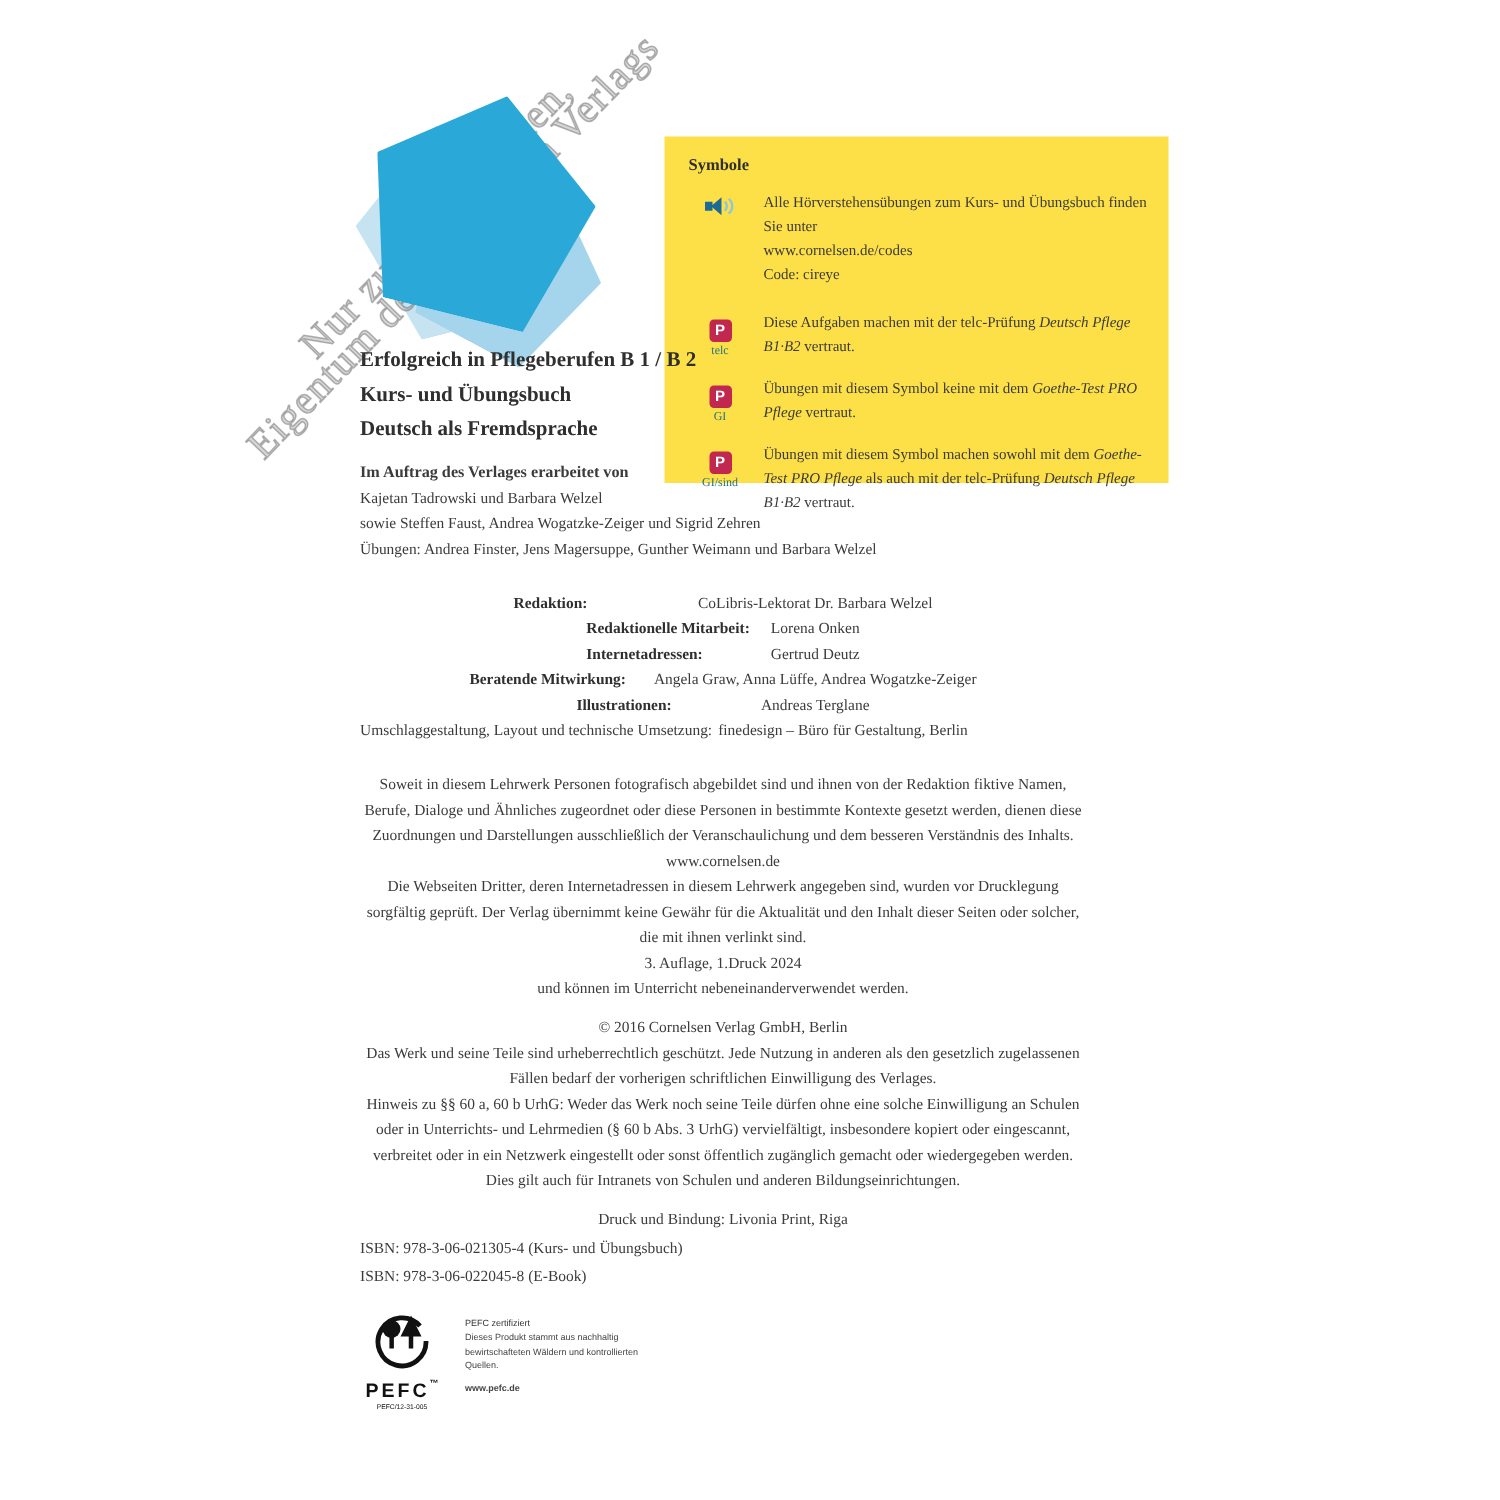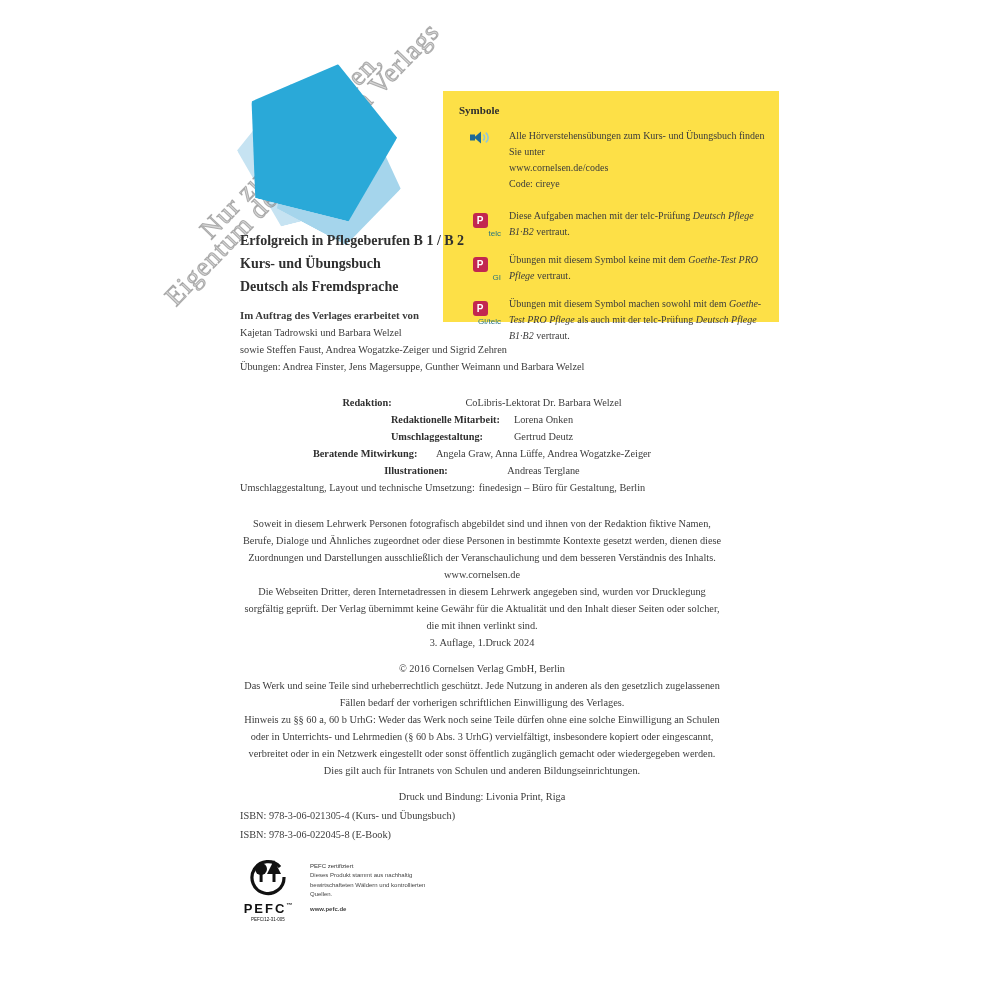--- a/index.html
+++ b/index.html
@@ -26,21 +26,21 @@
   
   .symbole { position:absolute; left:443px; top:75px; width:336px; height:231px; background:#fde047;
              box-sizing:border-box; padding:13px 12px 10px 16px;margin-top:16px; }
   .symbole-title { font-weight:bold; font-size:11px; color:#2f2f2f; margin-bottom:12px; }
   .symrow { display:flex; gap:8px; margin-bottom:12px; }
   .symicon { flex:0 0 42px; width:42px; text-align:center; padding-top:2px; }
   .symtext { font-size:10px; line-height:1.6; color:#3b3b3b; width:262px; }
   .p-badge { display:inline-block; width:15px; height:15px; background:#c22750; border-radius:3px;
              color:#fff; font-family:"Liberation Sans", sans-serif; font-weight:bold; font-size:10px;
              line-height:15px; text-align:center; }
-  .p-label { display:block; font-family:Liberation Sans, sans-serif; font-size:8px; color:#27747f; margin-top:1px;text-align:right; }
+  .p-label { display:block; font-family:Liberation Serif, serif; font-size:8px; color:#27747f; margin-top:1px; }
   .it { font-style:italic; }
   .b  { font-weight:normal; }
 
   
   .main { position:absolute; left:240px; top:230px; width:484px; font-size:10.3px; line-height:1.65; z-index:6; }
   .main p { margin:0; }
   .title-block { font-weight:bold; font-size:14px; line-height:1.63; color:#2f2f2f; margin-bottom:9px; }
   .authors { margin-bottom:19px; }
   .authors .intro { font-weight:bold; font-size:10.8px; }
   .credits { margin-bottom:19px; }
@@ -114,21 +114,21 @@
         <span class="p-label">GI</span>
       </div>
       <div class="symtext">
         <span>Übungen mit diesem Symbol keine mit dem </span><span class="it">Goethe-Test PRO Pflege</span><span> vertraut.</span>
       </div>
     </div>
 
     <div class="symrow">
       <div class="symicon">
         <span class="p-badge">P</span>
-        <span class="p-label">GI/telc</span>
+        <span class="p-label">GI/sind</span>
       </div>
       <div class="symtext">
         <span>Übungen mit diesem Symbol machen sowohl mit dem </span><span class="it">Goethe-Test PRO Pflege</span><span> als auch mit der telc-Prüfung </span><span class="it">Deutsch Pflege B1·B2</span><span> vertraut.</span>
       </div>
     </div>
   </div>
 
   <div class="main">
 
     <div class="title-block">
@@ -147,21 +147,21 @@
     <div class="credits">
       <div class="credit-row">
         <div class="credit-label">Redaktion:</div>
         <div class="credit-value">CoLibris-Lektorat Dr. Barbara Welzel</div>
       </div>
       <div class="credit-row">
         <div class="credit-label">Redaktionelle Mitarbeit:</div>
         <div class="credit-value">Lorena Onken</div>
       </div>
       <div class="credit-row">
-        <div class="credit-label">Umschlaggestaltung:</div>
+        <div class="credit-label">Internetadressen:</div>
         <div class="credit-value">Gertrud Deutz</div>
       </div>
       <div class="credit-row">
         <div class="credit-label">Beratende Mitwirkung:</div>
         <div class="credit-value">Angela Graw, Anna Lüffe, Andrea Wogatzke-Zeiger</div>
       </div>
       <div class="credit-row">
         <div class="credit-label">Illustrationen:</div>
         <div class="credit-value">Andreas Terglane</div>
       </div>
@@ -172,20 +172,21 @@
 
     <p class="para">Soweit in diesem Lehrwerk Personen fotografisch abgebildet sind und ihnen von der Redaktion fiktive Namen, Berufe, Dialoge und Ähnliches zugeordnet oder diese Personen in bestimmte Kontexte gesetzt werden, dienen diese Zuordnungen und Darstellungen ausschließlich der Veranschaulichung und dem besseren Verständnis des Inhalts.</p>
 
     <p class="para b">www.cornelsen.de</p>
 
     <p class="para">Die Webseiten Dritter, deren Internetadressen in diesem Lehrwerk angegeben sind, wurden vor Drucklegung sorgfältig geprüft. Der Verlag übernimmt keine Gewähr für die Aktualität und den Inhalt dieser Seiten oder solcher, die mit ihnen verlinkt sind.</p>
 
     <p class="para">3. Auflage, 1.Druck 2024</p>
 
     <div class="para">
+      <div>und können im Unterricht nebeneinanderverwendet werden.</div>
     </div>
 
     <p class="para">© 2016 Cornelsen Verlag GmbH, Berlin</p>
 
     <div class="para">
       <div>Das Werk und seine Teile sind urheberrechtlich geschützt. Jede Nutzung in anderen als den gesetzlich zugelassenen Fällen bedarf der vorherigen schriftlichen Einwilligung des Verlages.</div>
       <div>Hinweis zu §§ 60 a, 60 b UrhG: Weder das Werk noch seine Teile dürfen ohne eine solche Einwilligung an Schulen oder in Unterrichts- und Lehrmedien (§ 60 b Abs. 3 UrhG) vervielfältigt, insbesondere kopiert oder eingescannt, verbreitet oder in ein Netzwerk eingestellt oder sonst öffentlich zugänglich gemacht oder wiedergegeben werden. Dies gilt auch für Intranets von Schulen und anderen Bildungseinrichtungen.</div>
     </div>
 
     <p class="para">Druck und Bindung: Livonia Print, Riga</p>

